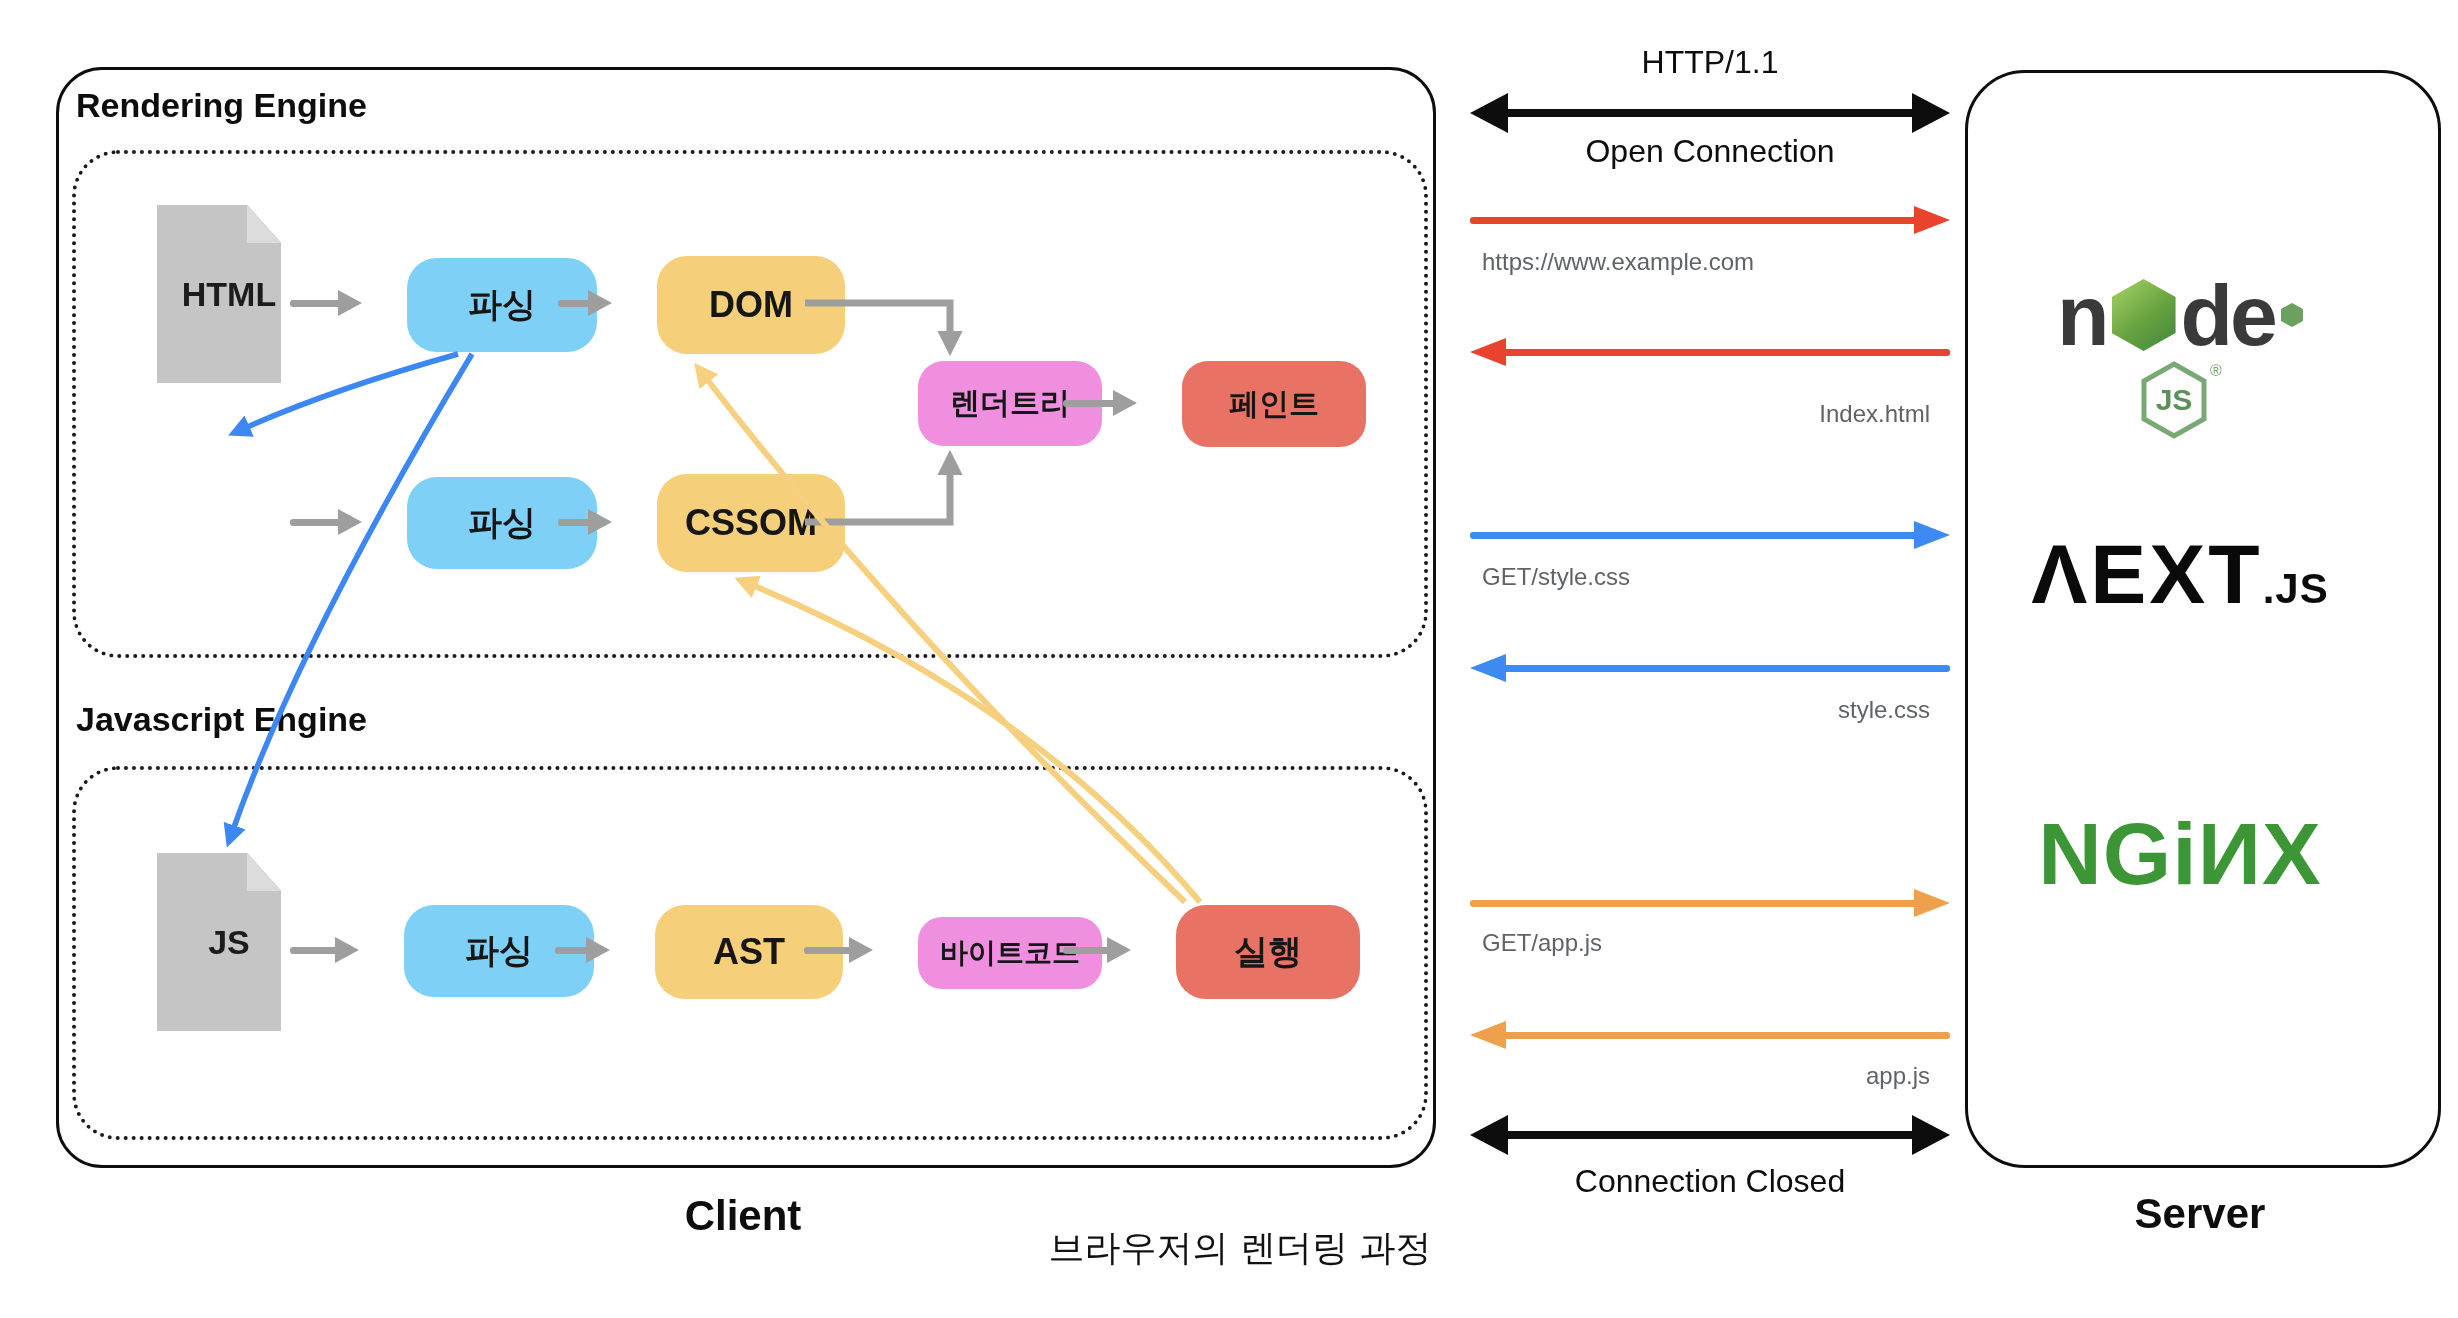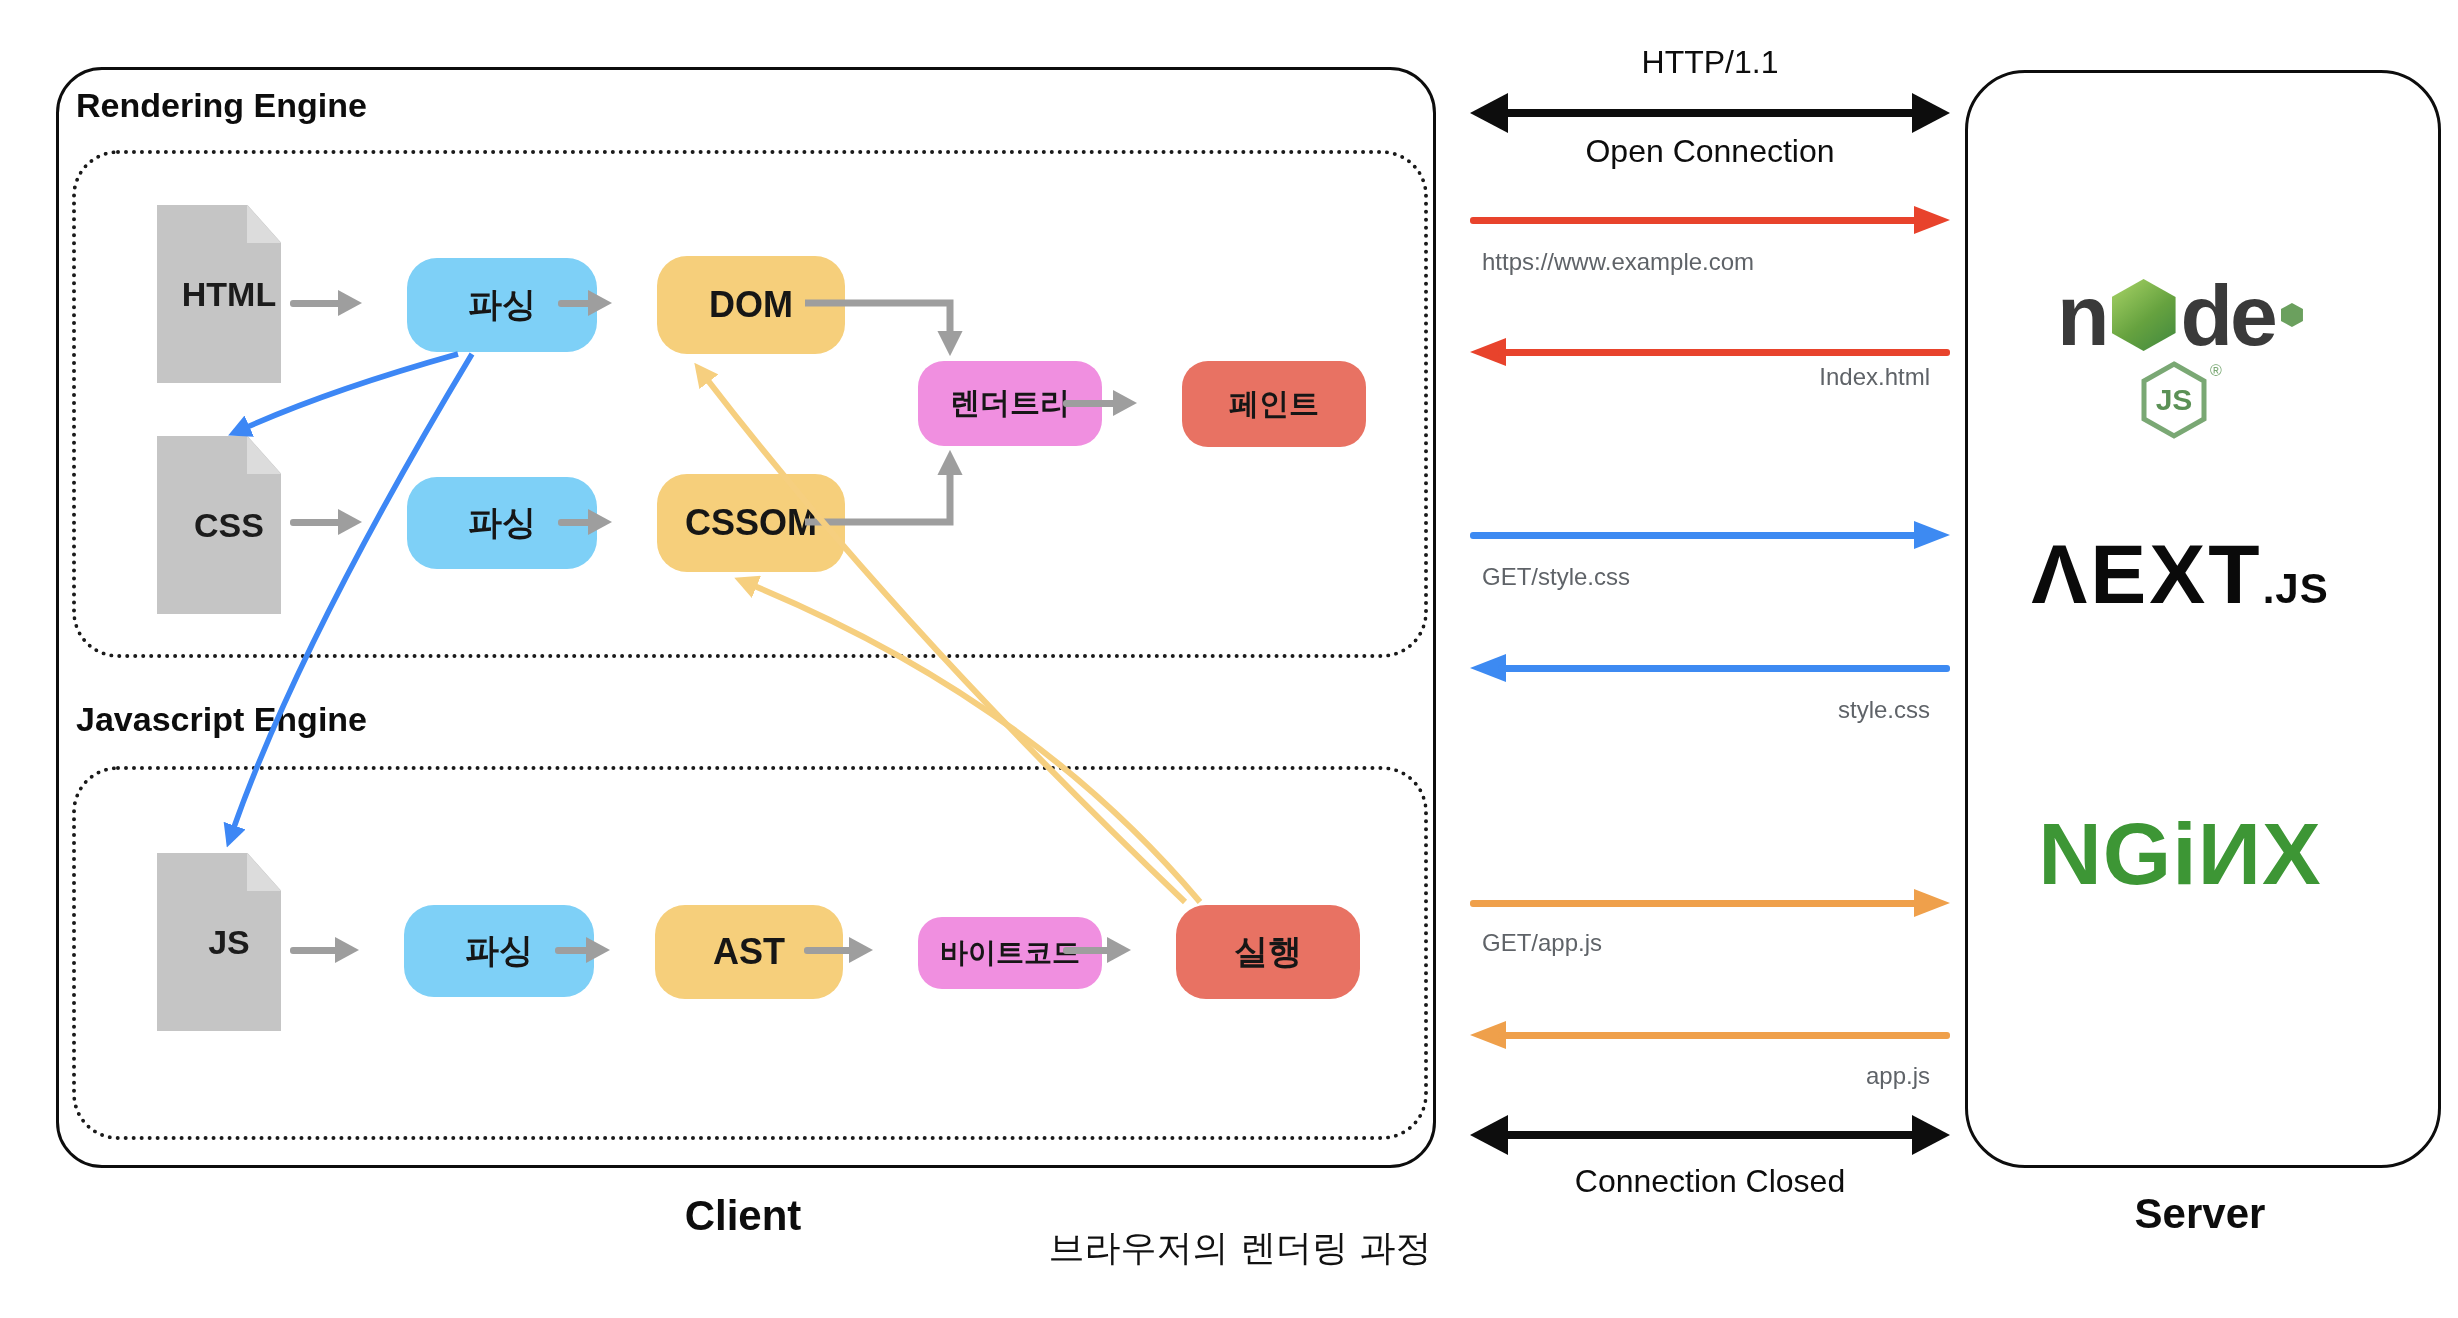--- a/index.html
+++ b/index.html
@@ -110,26 +110,20 @@
 
   <div class="engine-title" style="left:76px;top:700px">Javascript Engine</div>
   <div class="dotted-region" style="left:72px;top:766px;width:1348px;height:366px"></div>
 
   <div class="file" style="left:157px;top:205px">
     <div class="body">
       <span class="flabel">HTML</span>
     </div>
     <div class="fold"></div>
   </div>
-  <div class="file" style="left:157px;top:436px">
-    <div class="body">
-      <span class="flabel">CSS</span>
-    </div>
-    <div class="fold"></div>
-  </div>
   <div class="file" style="left:157px;top:853px">
     <div class="body">
       <span class="flabel">JS</span>
     </div>
     <div class="fold"></div>
   </div>
 
   <div class="pbox" style="left: 365px; top: 258px; width: 190px; height: 94px; background: rgb(126, 208, 247);">
     <span class="pbox-label fs34">파싱</span>
   </div>
@@ -179,21 +173,21 @@
   <div class="net-title" style="top:133px">Open Connection</div>
 
   <div class="msg-arrow right" style="top: 206px; color: rgb(232, 67, 44);">
     <span class="line"></span>
   </div>
   <div class="net-label" style="left:1482px;top:248px">https://www.example.com</div>
 
   <div class="msg-arrow left" style="top: 338px; color: rgb(232, 67, 44);">
     <span class="line"></span>
   </div>
-  <div class="net-label right-lab" style="top:363px">Index.html</div>
+  <div class="net-label right-lab" style="top:400px">Index.html</div>
 
   <div class="msg-arrow right" style="top: 521px; color: rgb(61, 138, 242);">
     <span class="line"></span>
   </div>
   <div class="net-label" style="left:1482px;top:563px">GET/style.css</div>
 
   <div class="msg-arrow left" style="top: 654px; color: rgb(61, 138, 242);">
     <span class="line"></span>
   </div>
   <div class="net-label right-lab" style="top:696px">style.css</div>

